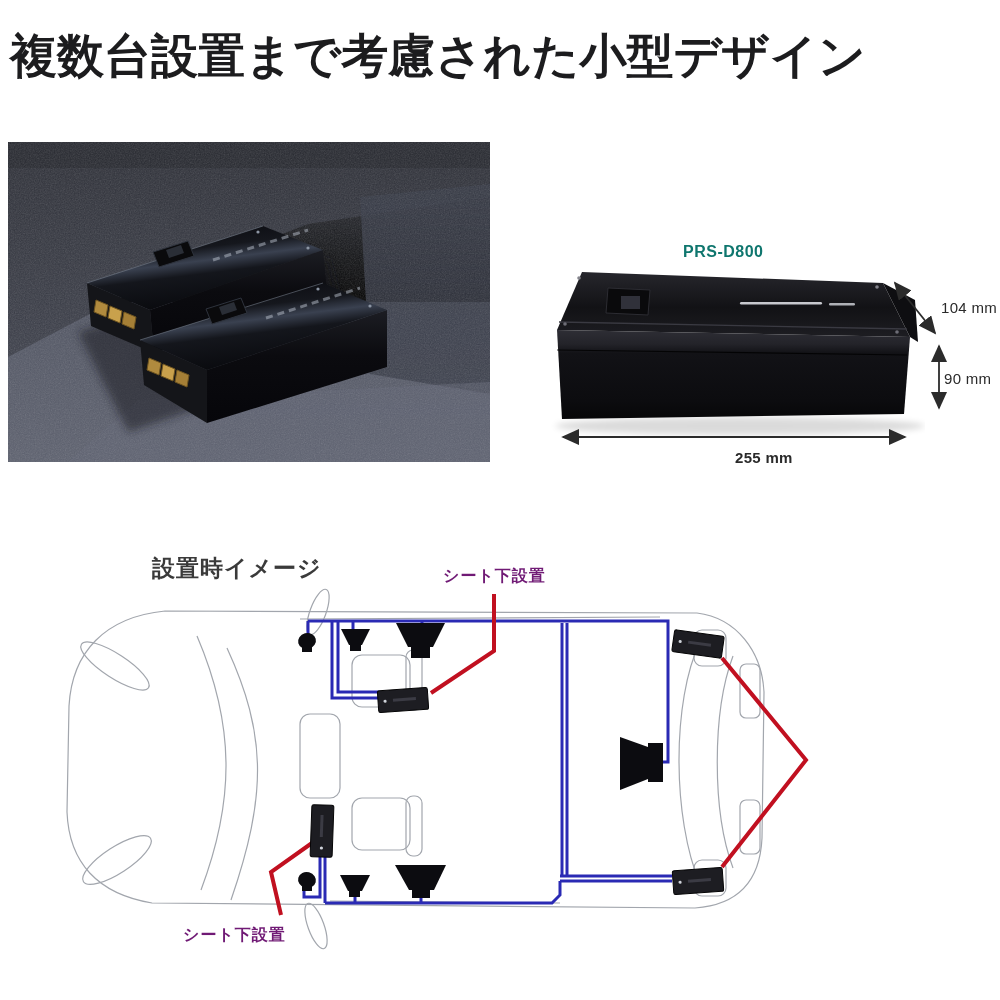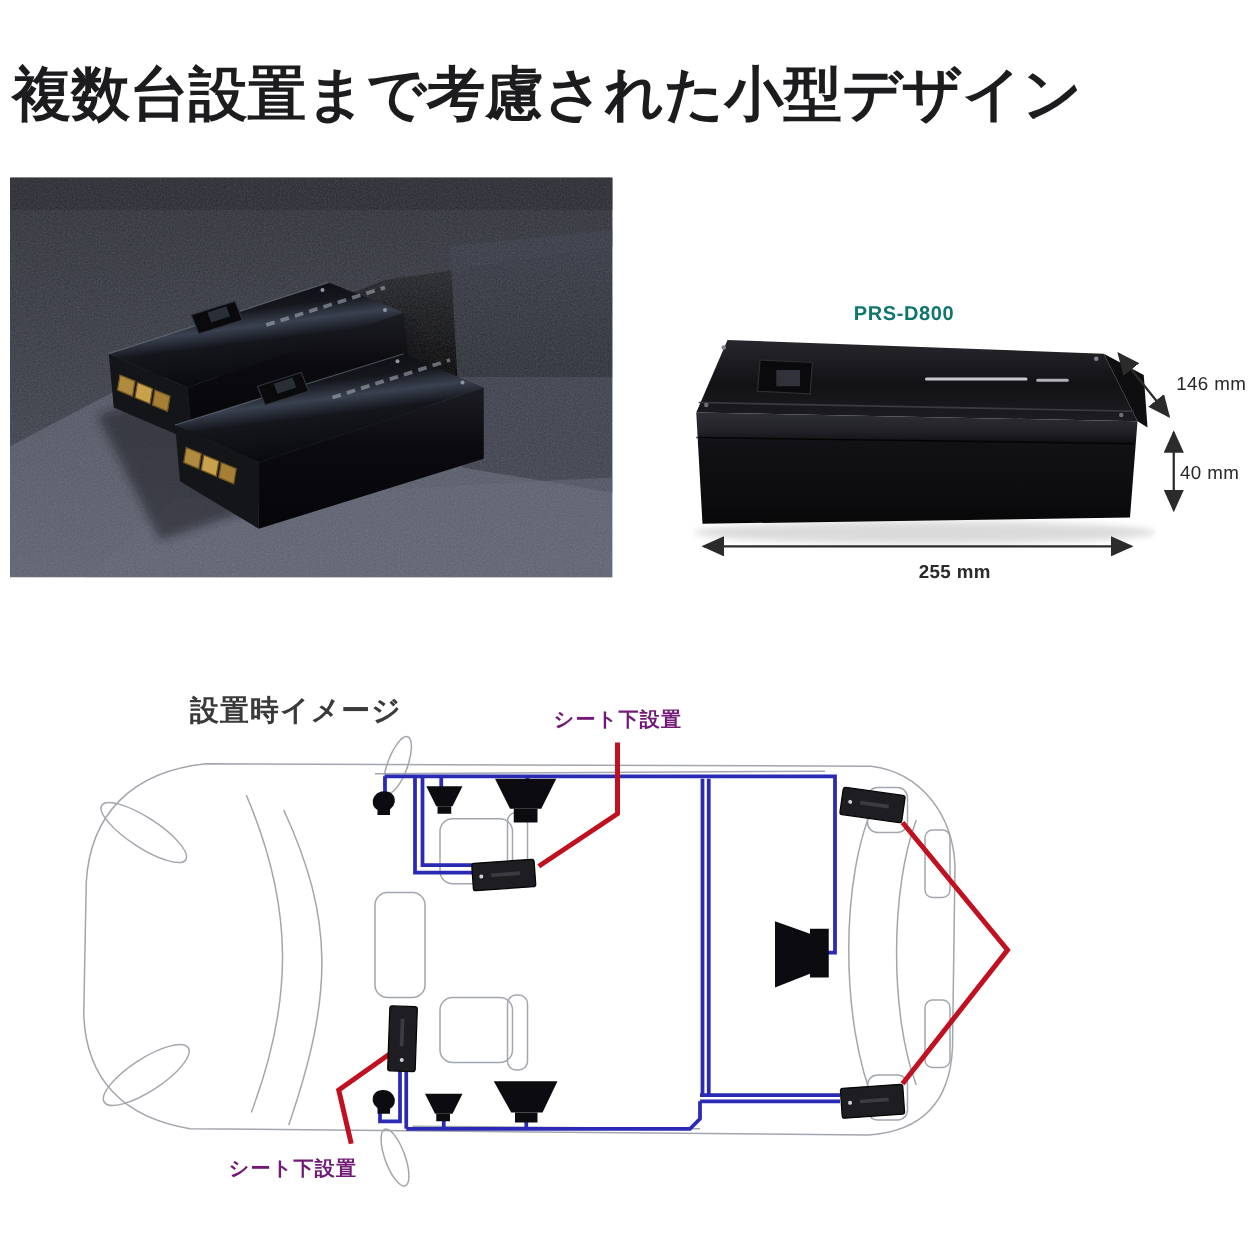--- a/index.html
+++ b/index.html
@@ -1,20 +1,20 @@
 <!DOCTYPE html>
 <html><head>
 <meta charset="utf-8">
 <style>
   html,body{margin:0;padding:0;background:#fff;}
   .page{position:relative;width:1000px;height:1000px;background:#ffffff;overflow:hidden;
         font-family:"Liberation Sans","DejaVu Sans",sans-serif;}
   .abs{position:absolute;}
   .headline{left:10px;top:26px;width:880px;font-family:"Liberation Serif","DejaVu Serif",serif;
-            font-size:47px;font-weight:600;color:#1c1c1e;letter-spacing:0px;line-height:1.3;margin-top:20px;}
+            font-size:47px;font-weight:600;color:#1c1c1e;letter-spacing:0px;line-height:1.3;}
   .model-label{left:683px;top:243px;font-size:16px;font-weight:600;color:#0f766e;letter-spacing:.5px;}
   .dim-label{font-size:15px;color:#2a2a2a;letter-spacing:.3px;}
   .dim-104{left:941px;top:299px;}
   .dim-50{left:944px;top:370px;}
   .dim-255{left:735px;top:449px;font-weight:bold;}
   .diag-title{left:107px;top:553px;font-size:23px;font-weight:700;color:#3a3a3a;letter-spacing:1px;padding-left:45px;}
   .lbl{font-size:16px;font-weight:700;color:#701a75;letter-spacing:1px;}
   .lbl-seat-under{left:443px;top:566px;}
   .lbl-seat-foot{left:183px;top:925px;}
   .lbl-trunk{left:822px;top:731px;line-height:21px;}
@@ -155,22 +155,22 @@
       <defs>
         <marker id="ah" orient="auto-start-reverse" markerWidth="11" markerHeight="9" refX="9" refY="4.5">
           <path d="M0,0 L10,4.5 L0,9 Z" fill="#2b2b2b"></path>
         </marker>
       </defs>
       <line x1="355" y1="43" x2="395" y2="93" stroke="#2b2b2b" stroke-width="1.8" marker-start="url(#ah)" marker-end="url(#ah)"></line>
       <line x1="399" y1="106" x2="399" y2="168" stroke="#2b2b2b" stroke-width="1.8" marker-start="url(#ah)" marker-end="url(#ah)"></line>
       <line x1="23" y1="197" x2="365" y2="197" stroke="#2b2b2b" stroke-width="1.8" marker-start="url(#ah)" marker-end="url(#ah)"></line>
     </svg>
   </div>
-  <span class="abs dim-label dim-104">146 mm</span>
-  <span class="abs dim-label dim-50">40 mm</span>
+  <span class="abs dim-label dim-104">104 mm</span>
+  <span class="abs dim-label dim-50">90 mm</span>
   <span class="abs dim-label dim-255">255 mm</span>
 
   <div class="abs diag-title">設置時イメージ</div>
   <div class="abs lbl lbl-seat-under">シート下設置</div>
   <div class="abs lbl lbl-seat-foot">シート下設置</div>
 
   <div class="abs" style="left:0;top:540px;width:1000px;height:460px;">
     <svg width="1000" height="460" viewBox="0 540 1000 460">
 
       <g stroke="#a2a6ad" stroke-width="1.2" fill="none">

